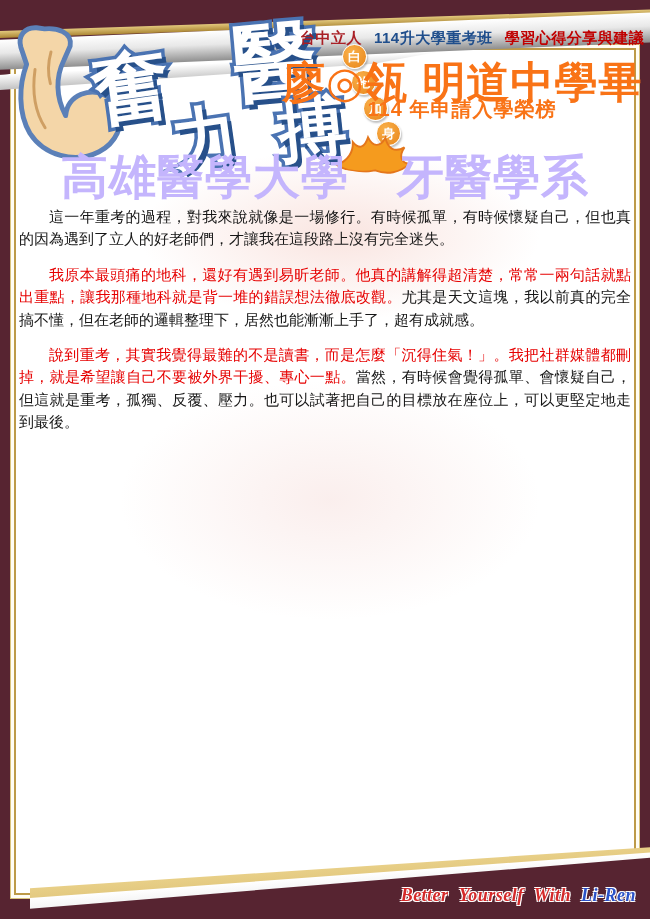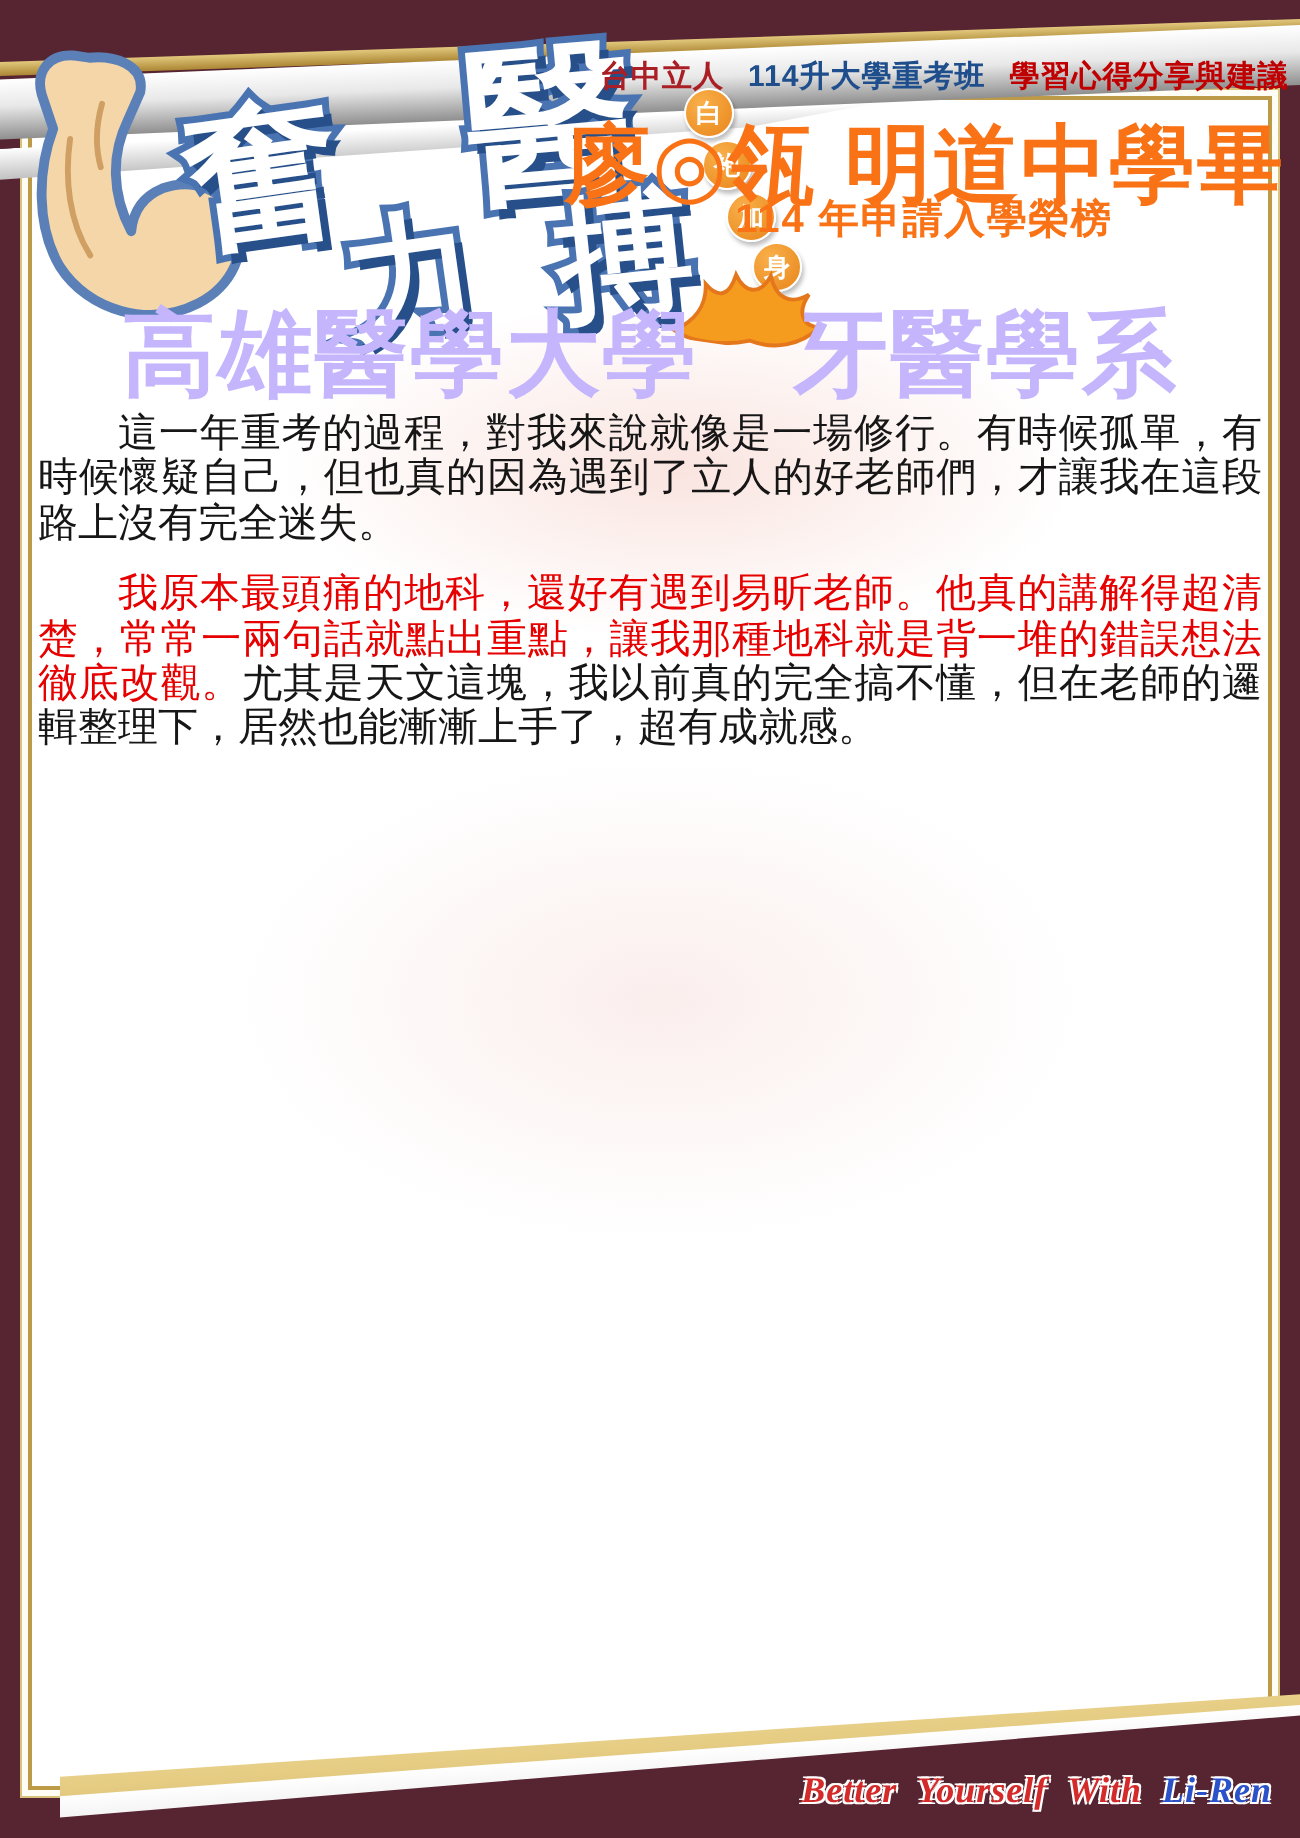--- a/index.html
+++ b/index.html
@@ -59,21 +59,21 @@
     background:radial-gradient(closest-side,rgba(243,196,186,.45),rgba(243,196,186,0));}
   .wm2{left:120px;top:380px;width:420px;height:240px;border-radius:50%;
     background:radial-gradient(closest-side,rgba(240,200,195,.30),rgba(240,200,195,0));}
   .tri{width:0;height:0;border-style:solid;border-color:transparent;opacity:.35;}
   .tri1{left:250px;top:600px;border-width:0 38px 95px 38px;border-bottom-color:#f2cdc7;position:absolute;}
   .tri2{left:330px;top:575px;border-width:0 46px 120px 46px;border-bottom-color:#f0c4bd;position:absolute;}
   .tri3{left:425px;top:615px;border-width:0 34px 85px 34px;border-bottom-color:#f2cdc7;position:absolute;}
 
   
   .content{position:absolute;left:19px;right:19px;top:206px;z-index:6;
-    font-size:20px;line-height:22.4px;color:#161616;text-align:justify;}
+    font-size:15px;line-height:22.4px;color:#161616;text-align:justify;}
   .content p{margin:0 0 13px 0;text-indent:2em;}
   .content p.last-para{margin-top:18px;width:505px;}
   .seg-red{color:#e60000;}
   .seg-black{color:#161616;}
 
   
   .bottom{position:absolute;left:0;right:0;bottom:0;height:112px;overflow:hidden;z-index:7;pointer-events:none;margin-left:30px;}
   .b-band{position:absolute;left:-40px;width:780px;transform-origin:0 0;}
   .b-gold{top:84px;height:110px;background:linear-gradient(180deg,#e8cf87,#b4903c);transform:rotate(-3.8deg);}
   .b-silver{top:94px;height:100px;background:linear-gradient(180deg,#ffffff,#9a9a9a);transform:rotate(-4.2deg);}
@@ -135,20 +135,21 @@
 
 <div class="honor">114 年申請入學榮榜</div>
 
 <div class="result">
   <span>高雄醫學大學</span><span class="wide-gap"></span><span>牙醫學系</span>
 </div>
 
 <div class="content" id="paragraphs">
     <p><span class="seg-black">這一年重考的過程，對我來說就像是一場修行。有時候孤單，有時候懷疑自己，但也真的因為遇到了立人的好老師們，才讓我在這段路上沒有完全迷失。</span></p>
     <p><span class="seg-red">我原本最頭痛的地科，還好有遇到易昕老師。他真的講解得超清楚，常常一兩句話就點出重點，讓我那種地科就是背一堆的錯誤想法徹底改觀。</span><span class="seg-black">尤其是天文這塊，我以前真的完全搞不懂，但在老師的邏輯整理下，居然也能漸漸上手了，超有成就感。</span></p>
+    <p><span class="seg-red">說到重考，其實我覺得最難的不是讀書，而是怎麼「沉得住氣！」。我把社群媒體都刪掉，就是希望讓自己不要被外界干擾、專心一點。</span><span class="seg-black">當然，有時候會覺得孤單、會懷疑自己，但這就是重考，孤獨、反覆、壓力。也可以試著把自己的目標放在座位上，可以更堅定地走到最後。</span></p>
   </div>
 
 <div class="bottom">
   <div class="b-band b-gold"></div>
   <div class="b-band b-silver"></div>
   <div class="b-band b-maroon"></div>
   <div class="slogan" id="slogan"><span class="sw-red">Better</span><span class="sw-red">Yourself</span><span class="sw-red">With</span><span class="sw-blue">Li-Ren</span></div>
 </div>
 
 </body></html>

